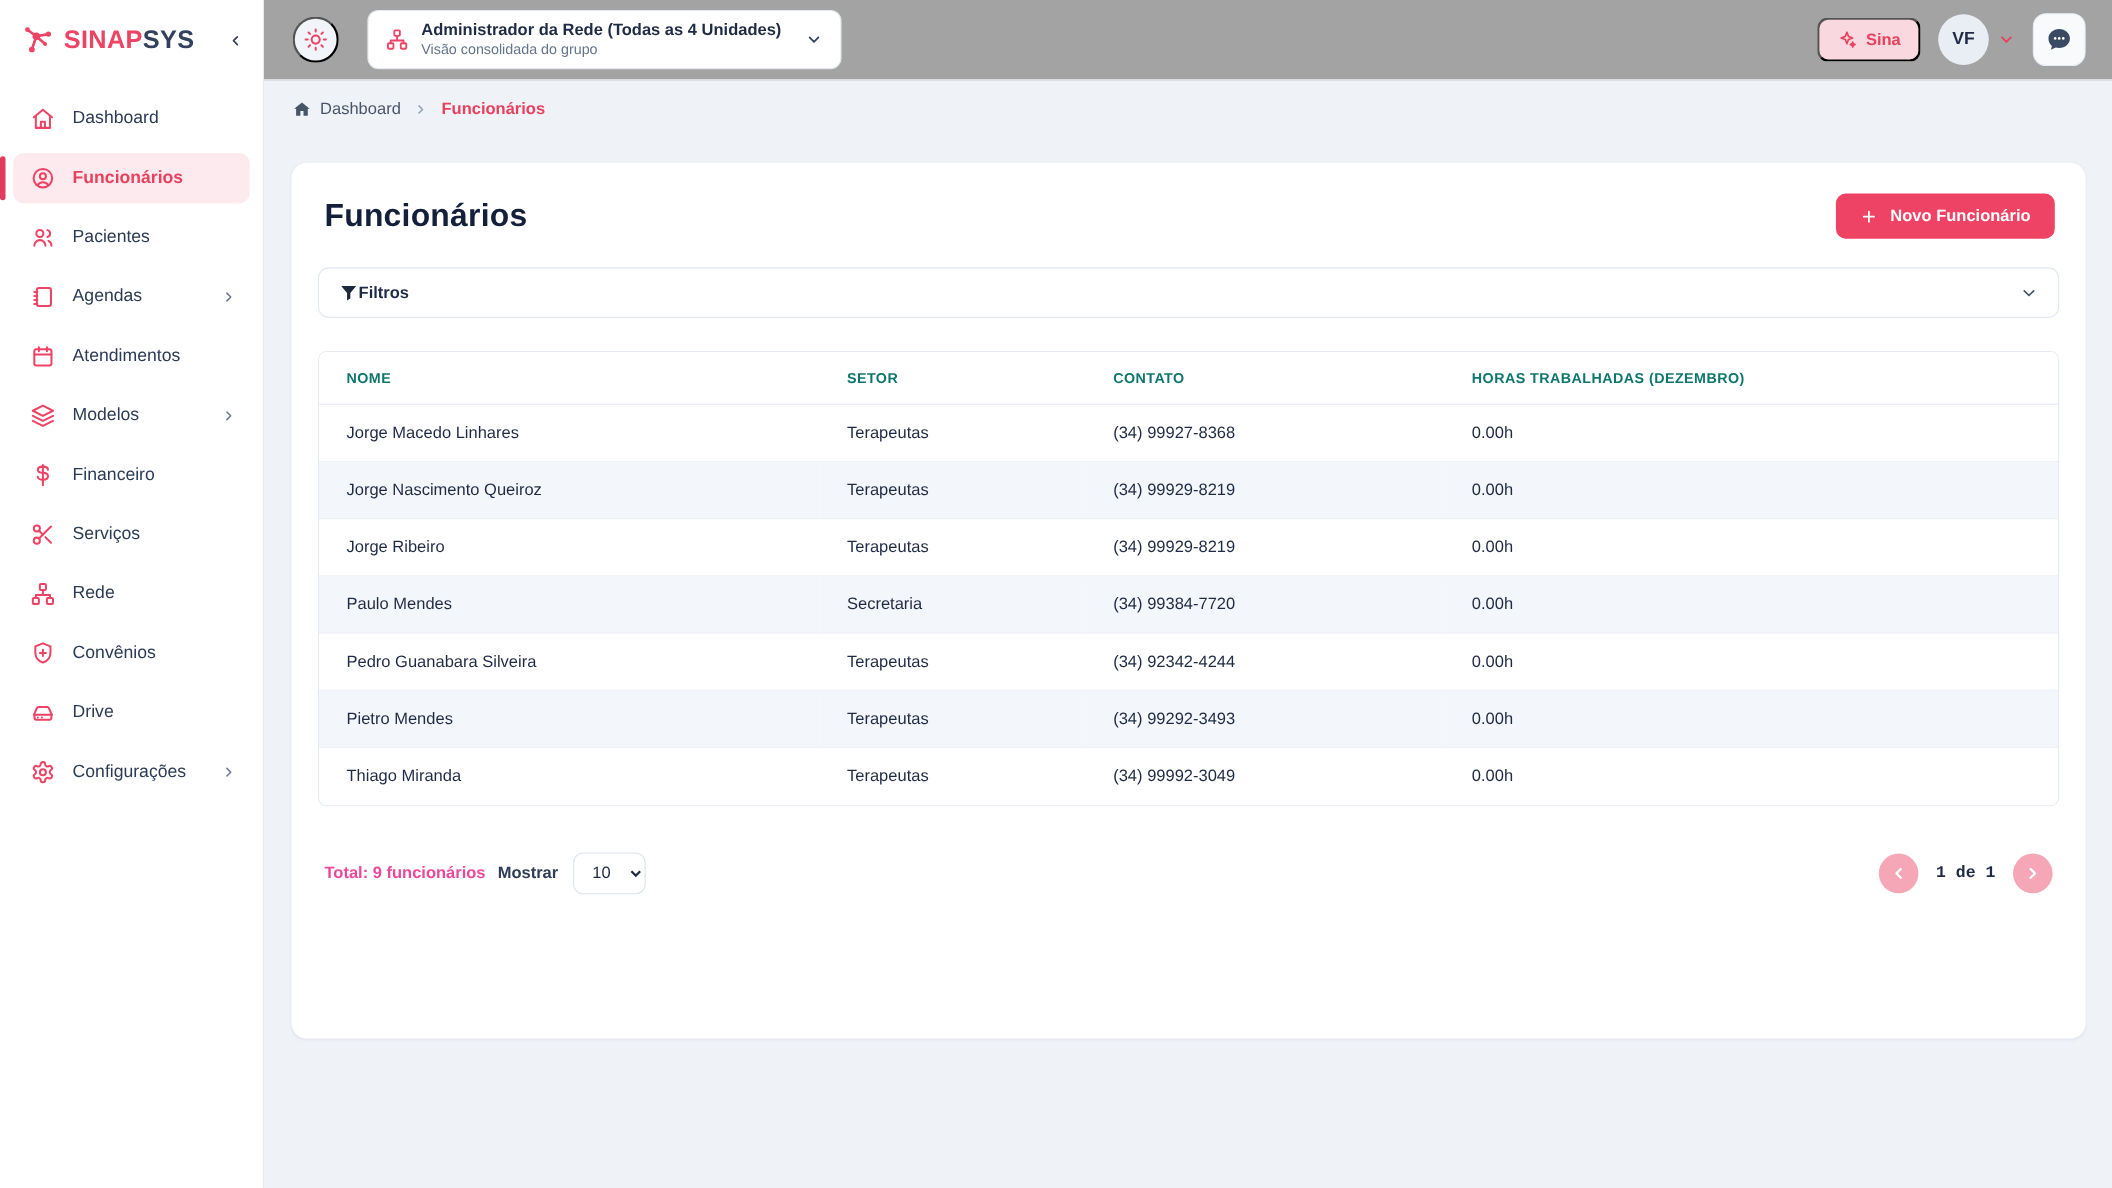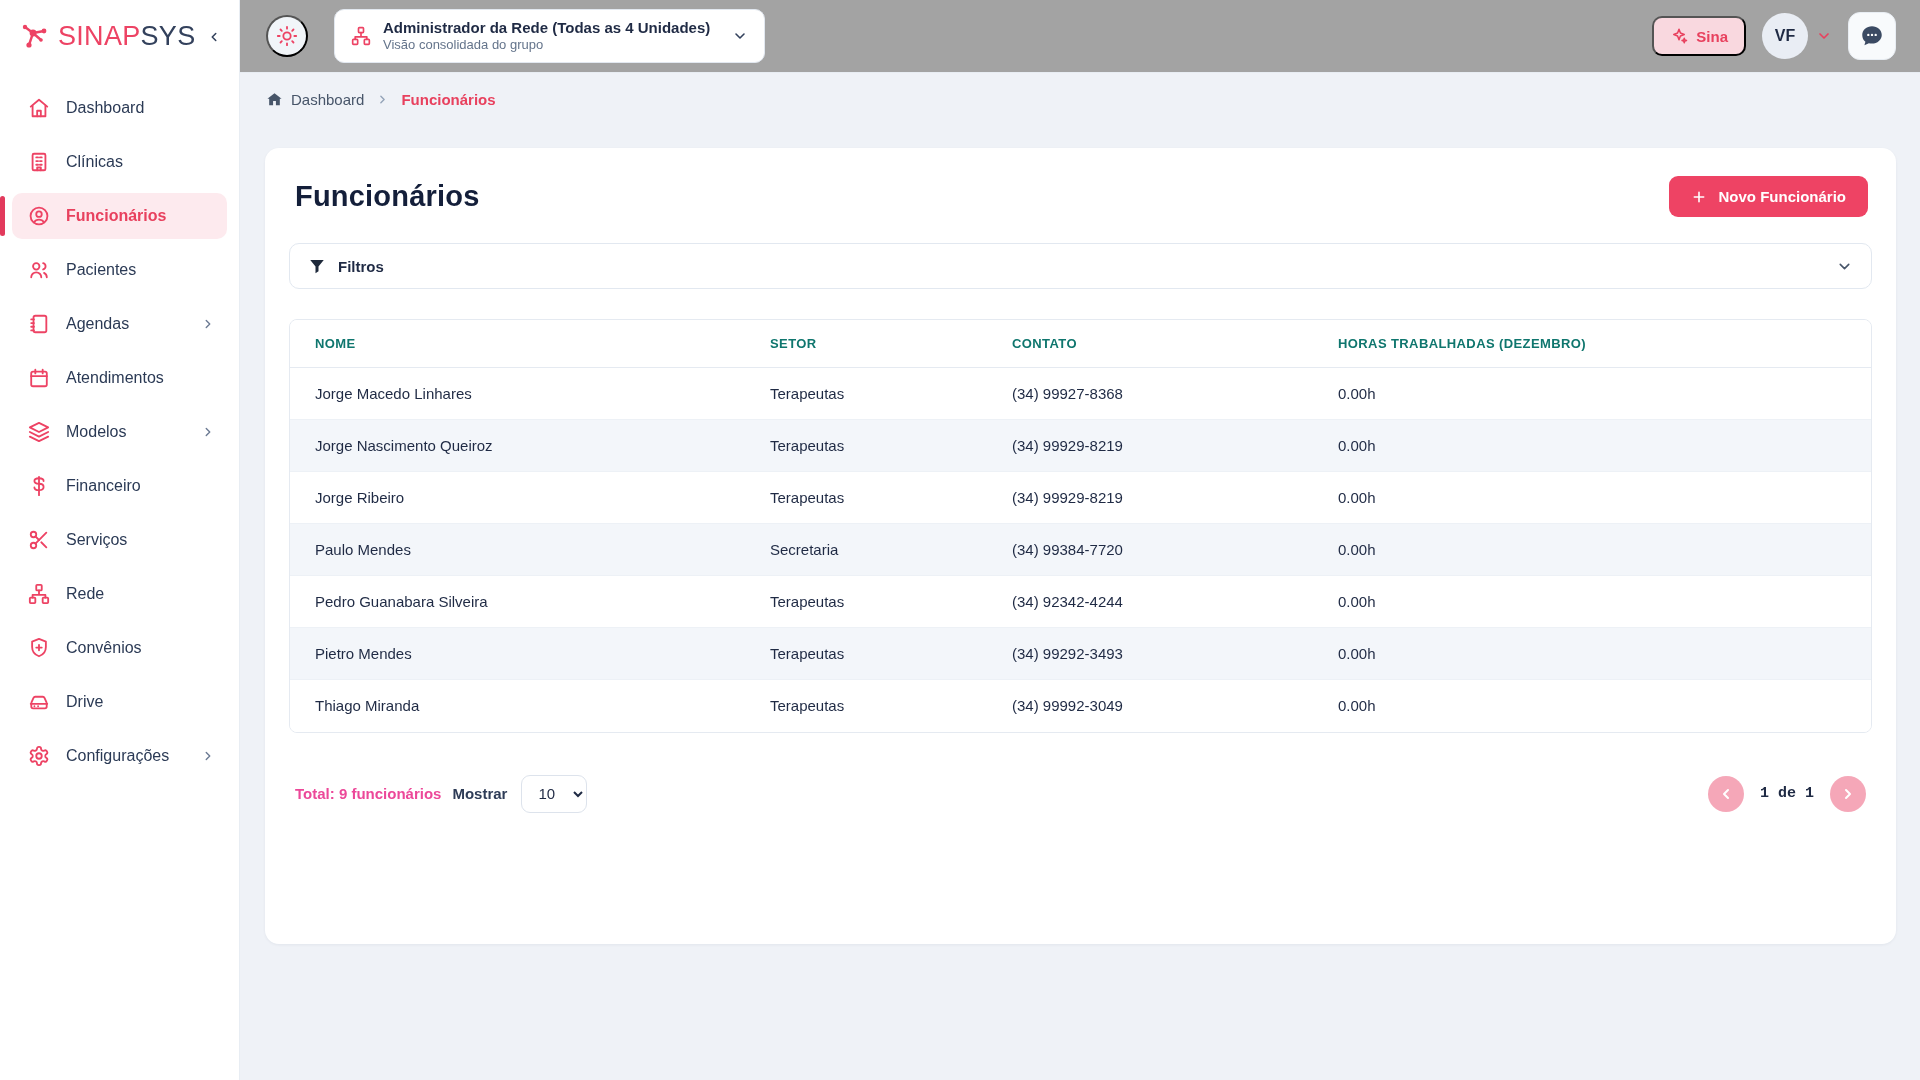--- a/index.html
+++ b/index.html
@@ -13,21 +13,21 @@
   :root{ }
   
   .sidebar{
     position:absolute; left:0; top:0; width:240px; height:1080px;
     background:#ffffff; border-right:1px solid #e8edf3; z-index:5;
   }
   .logo-row{
     height:73px; display:flex; align-items:center; padding:0 18px 0 20px;
   }
   .logo-mark{ width:30px; height:30px; flex:0 0 auto; }
-  .logo-text{ font-size:27px; font-weight:normal; letter-spacing:.3px; margin-left:8px; flex:1; }
+  .logo-text{ font-size:23px; font-weight:bold; letter-spacing:.3px; margin-left:8px; flex:1; }
   .logo-text .p1{ color:#ed4364; }
   .logo-text .p2{ color:#33415c; }
   .collapse-btn{ color:#33415c; font-size:16px; cursor:pointer; display:flex; align-items:center; }
   .menu{ padding:12px 12px 0 12px; }
   .menu-item{
     position:relative; display:flex; align-items:center; gap:16px;
     height:46px; padding:0 12px 0 16px; border-radius:10px;
     color:#2b3a55; font-size:16px; cursor:pointer; margin-bottom:8px;
   }
   .menu-item .mi-icon{ width:22px; height:22px; color:#ed4364; flex:0 0 auto; display:flex; }
@@ -98,21 +98,21 @@
   .page-title{ font-size:29px; font-weight:bold; color:#141f3a; letter-spacing:.2px; }
   .new-btn{
     display:flex; align-items:center; gap:12px;
     background:#ee4364; color:#fff; border:none; border-radius:9px;
     padding:12px 22px; font-size:15px; font-weight:bold; cursor:pointer;
     font-family:"Liberation Sans", sans-serif;
   }
   .new-btn .plus-ic{ display:flex; }
   .filters-bar{
     margin-top:26px; height:46px; border:1px solid #e2e8f0; border-radius:10px;
-    display:flex; align-items:center; padding:0 18px; gap:12px; cursor:pointer;
+    display:flex; align-items:center; padding:0 18px; cursor:pointer;
   }
   .filters-label{ font-size:15px; font-weight:bold; color:#1f2a44; flex:1; }
   .filters-funnel{ color:#1e293b; display:flex; }
   .filters-chev{ color:#475569; display:flex; }
 
   
   .table-wrap{
     margin-top:30px; border:1px solid #e5eaf1; border-radius:8px; overflow:hidden;
   }
   table{ width:100%; border-collapse:collapse; }
@@ -184,30 +184,20 @@
   <nav class="menu">
     <div class="menu-item">
       <span class="mi-icon">
         <svg width="22" height="22" viewBox="0 0 24 24" fill="none" stroke="currentColor" stroke-width="2" stroke-linecap="round" stroke-linejoin="round">
             <path d="M3 10.5 12 3l9 7.5"></path>
             <path d="M5 9.5V21h14V9.5"></path>
             <path d="M10 21v-6h4v6"></path>
           </svg>
       </span>
       <span class="mi-label">Dashboard</span>
-    </div>
-    <div class="menu-item">
-      <span class="mi-icon">
-        <svg width="22" height="22" viewBox="0 0 24 24" fill="none" stroke="currentColor" stroke-width="2" stroke-linecap="round" stroke-linejoin="round">
-            <rect x="5" y="3" width="14" height="18" rx="1.5"></rect>
-            <path d="M9 7h2M13 7h2M9 11h2M13 11h2M9 15h2M13 15h2"></path>
-            <path d="M10 21v-3h4v3"></path>
-          </svg>
-      </span>
-      <span class="mi-label">Clínicas</span>
     </div>
     <div class="menu-item active">
       <span class="mi-icon">
         <svg width="22" height="22" viewBox="0 0 24 24" fill="none" stroke="currentColor" stroke-width="2" stroke-linecap="round" stroke-linejoin="round">
             <circle cx="12" cy="12" r="9.2"></circle>
             <circle cx="12" cy="10" r="3"></circle>
             <path d="M6.5 19a6.5 6.5 0 0 1 11 0"></path>
           </svg>
       </span>
       <span class="mi-label">Funcionários</span>

